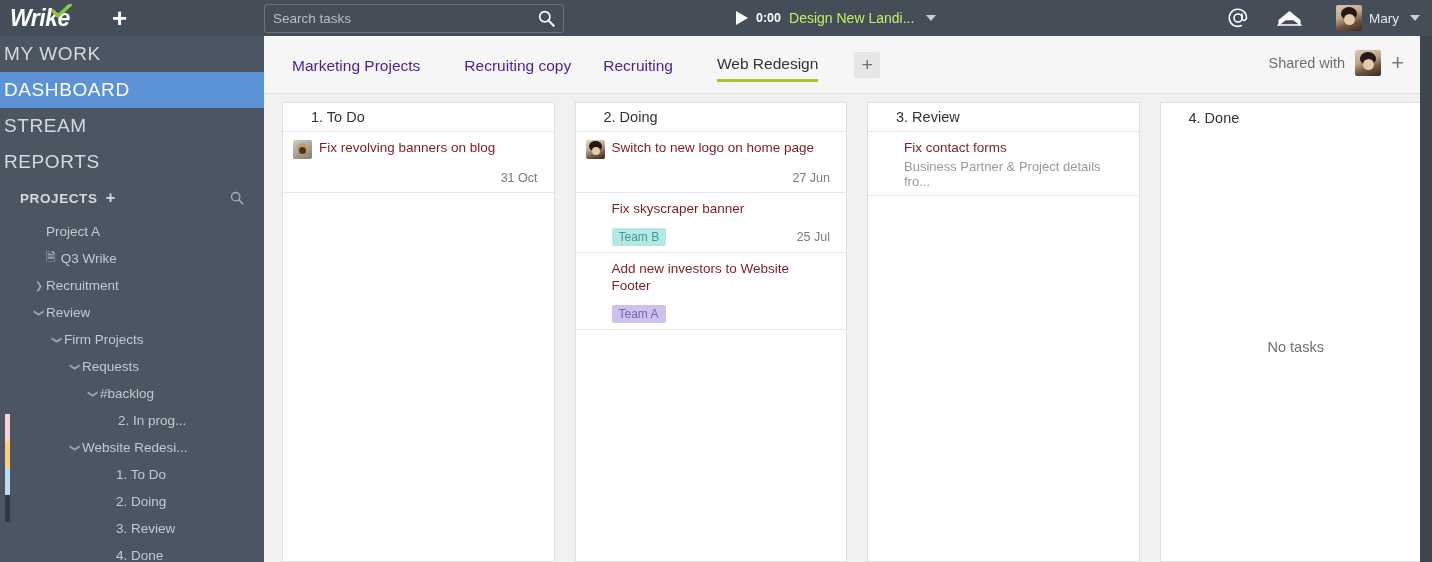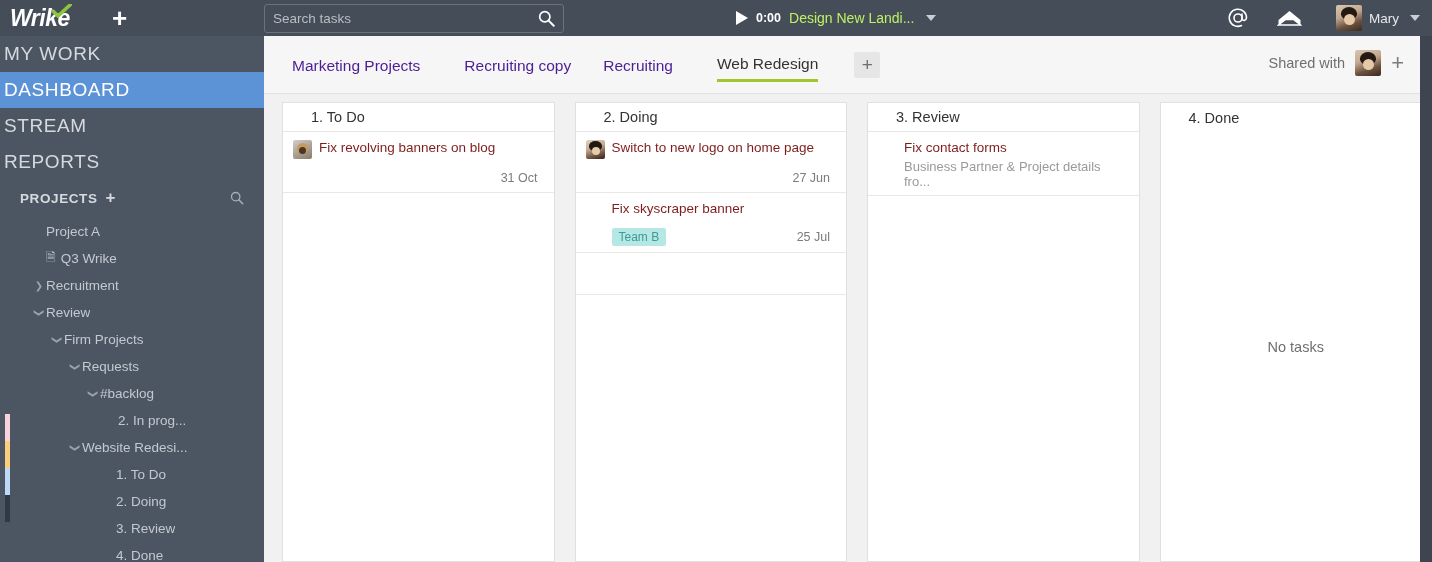--- a/index.html
+++ b/index.html
@@ -365,20 +365,27 @@
         <div class="card">
           <div class="card-top">
             <span class="card-title indent">Fix skyscraper banner</span>
           </div>
           <div class="card-bottom">
             <span class="tag" style="background:#b5e8e4;color:#3d9b94">Team B</span>
             <span class="card-date">25 Jul</span>
           </div>
         </div>
         <div class="card">
+          <div class="card-top">
+            <span class="card-title indent">Add new investors to Website Footer</span>
+          </div>
+          <div class="card-bottom">
+            <span class="tag" style="background:#cdc2ec;color:#7a63b8">Team A</span>
+            <span class="card-date"></span>
+          </div>
         </div>
       </div>
 
       <div class="column">
         <div class="col-header">3. Review</div>
         <div class="card">
           <div class="card-top">
             <span class="card-title indent">Fix contact forms</span>
           </div>
           <div class="card-sub">Business Partner &amp; Project details fro...</div>

